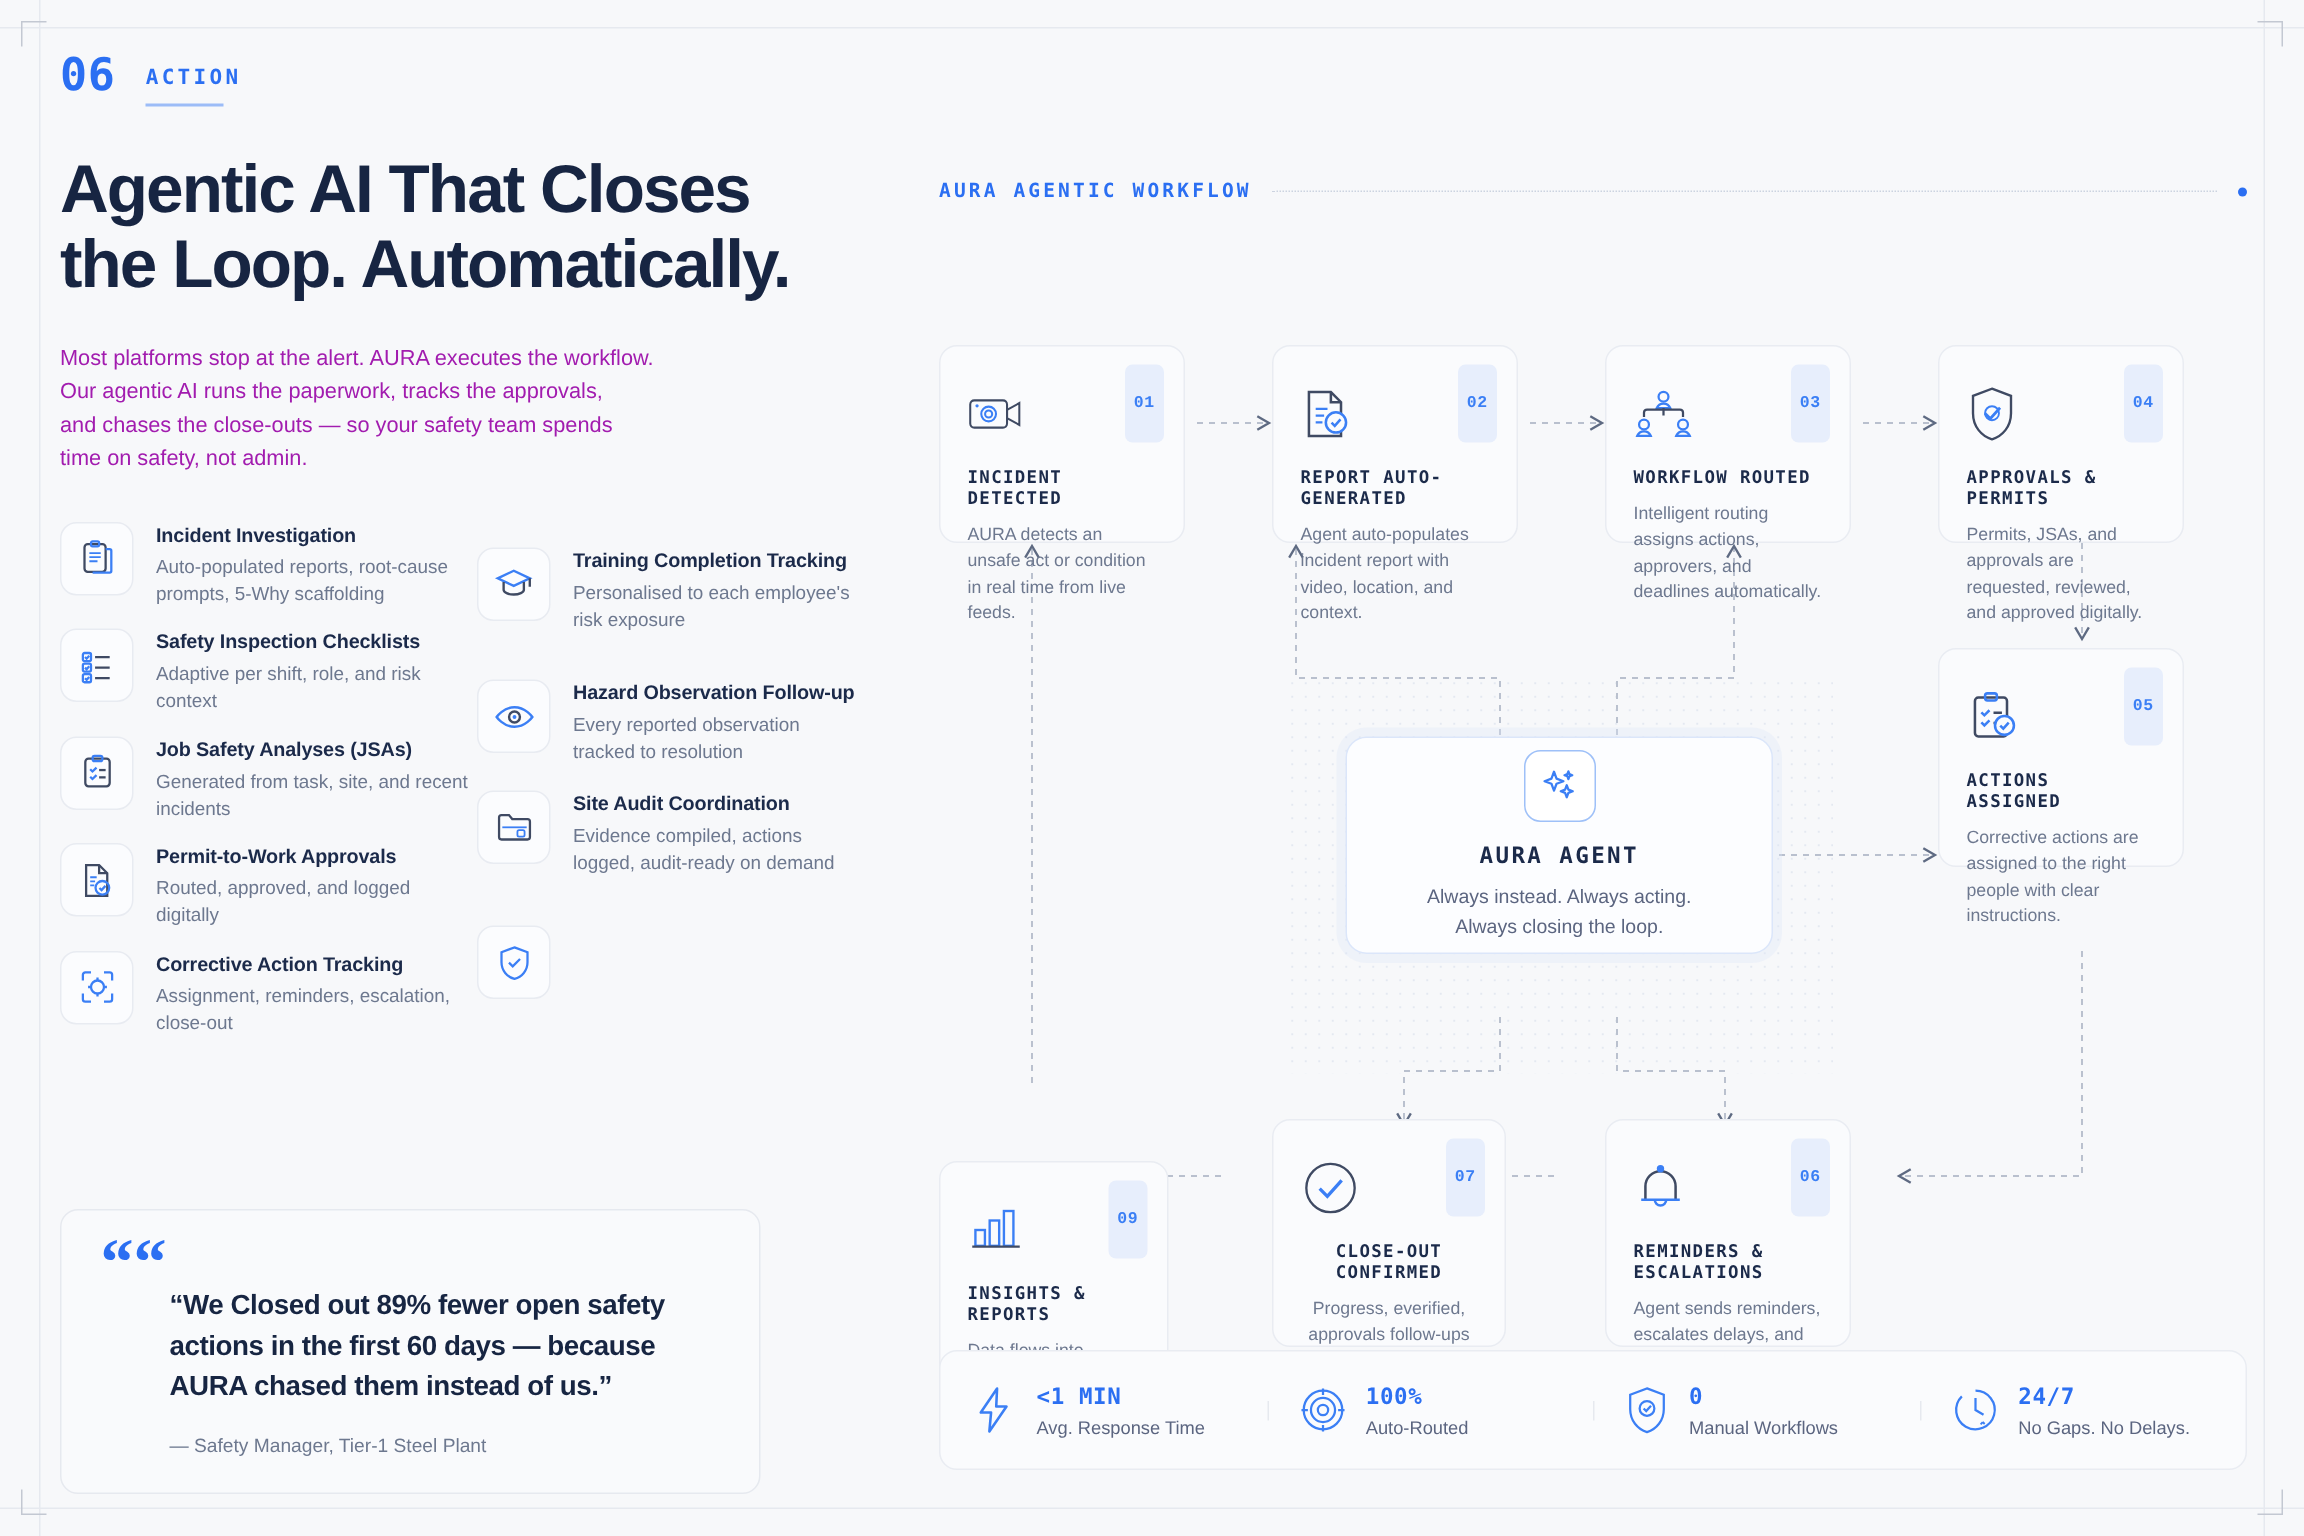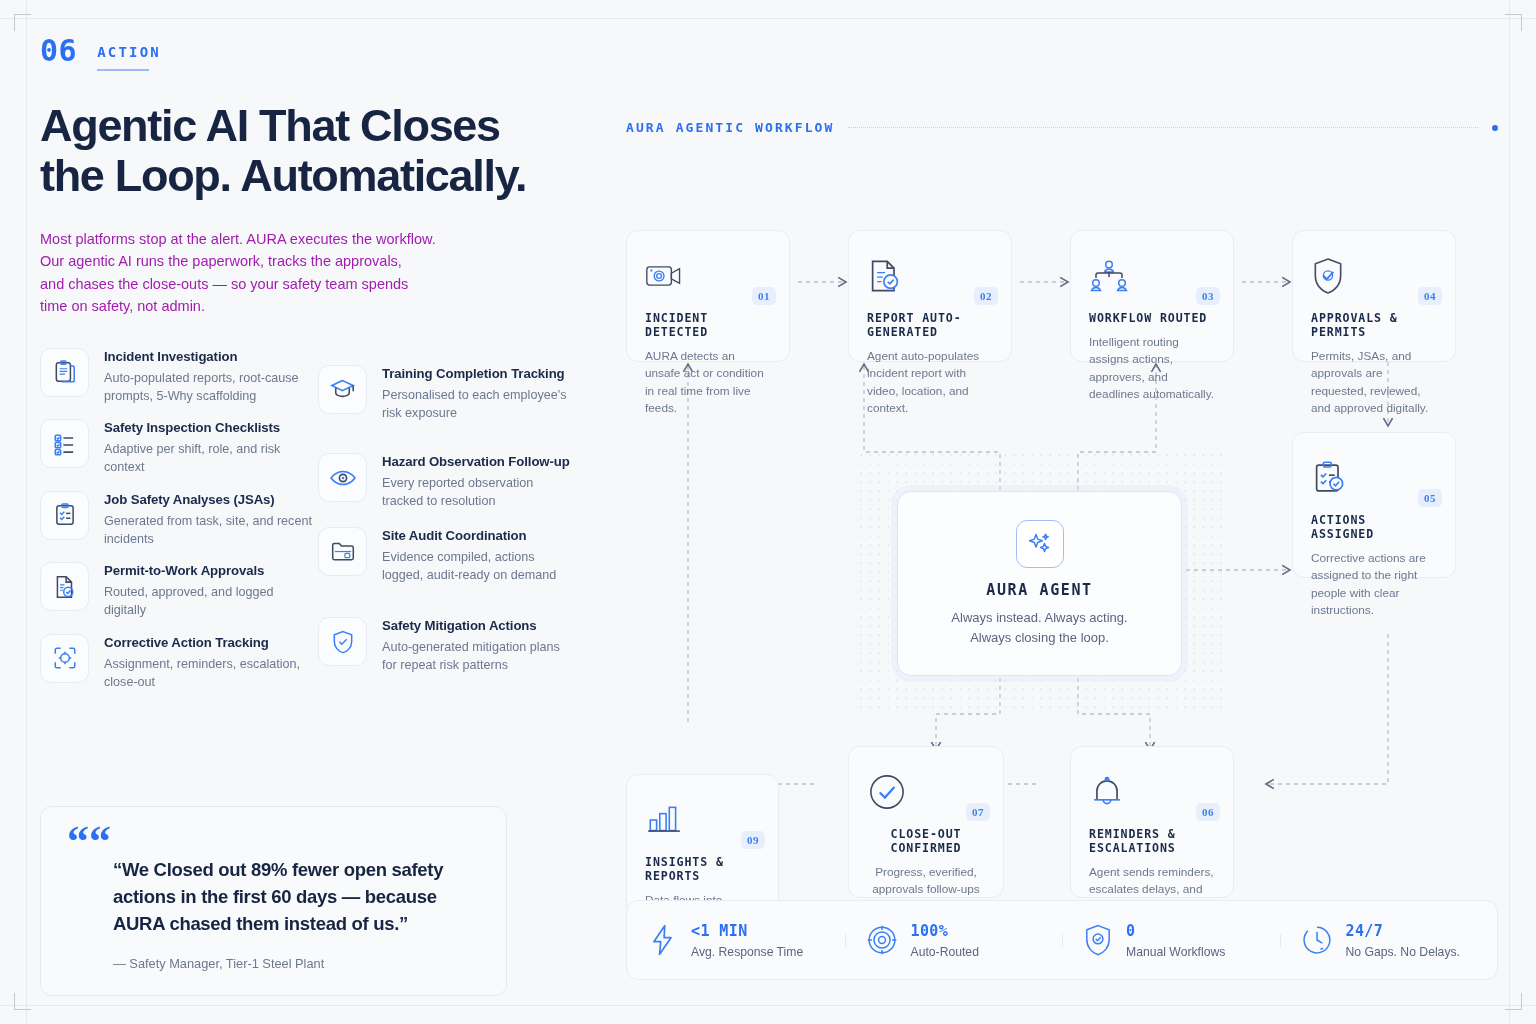--- a/index.html
+++ b/index.html
@@ -65,33 +65,33 @@
   .wf-dot-end{width:6px;height:6px;border-radius:50%;background:#2b6ff2;flex:0 0 6px;}
 
   .canvas{position:absolute;left:0;top:54px;width:872px;height:724px;}
 
   .card{
     position:absolute;background:#fafbfd;border:1px solid #e9ecf2;border-radius:12px;
     box-sizing:border-box;padding:16px 18px 14px 18px;
   }
   .card .badge{
     position:absolute;top:12px;right:13px;background:#e7eefc;color:#3b7ff5;
-    font-family:Liberation Serif, serif;font-size:11px;font-weight:700;
-    padding:3px 6px;border-radius:5px;letter-spacing:.5px;margin-top:44px;
+    font-family:Liberation Mono, monospace;font-size:11px;font-weight:700;
+    padding:20px 6px;border-radius:5px;letter-spacing:.5px;
   }
   .card .cicon{height:50px;display:flex;align-items:center;margin-top:4px;}
   .card .ctitle{
     margin-top:10px;font-family:"DejaVu Sans Mono","Liberation Mono",monospace;
     font-size:11.6px;font-weight:700;letter-spacing:.9px;color:#1b2a4a;
   }
   .card .cdesc{margin-top:9px;font-size:11.8px;line-height:1.48;color:#6d788f;}
 
   
   .agent{
-    position:absolute;left:271px;top:317px;width:285px;height:185px;
+    position:absolute;left:271px;top:317px;width:285px;height:145px;
     background:#fcfdff;border:1px solid #dbe6fa;border-radius:14px;box-sizing:border-box;
     display:flex;flex-direction:column;align-items:center;justify-content:center;
     box-shadow:0 0 0 6px rgba(221,232,250,.33);
   }
   .agent-dots{
     position:absolute;left:231px;top:277px;width:365px;height:265px;
     background-image:radial-gradient(#dde3ee 1px, transparent 1px);
     background-size:9px 9px;opacity:.75;
   }
   .agent-icon{
@@ -283,24 +283,20 @@
             <div class="fdesc">Evidence compiled, actions logged, audit-ready on demand</div>
           </div>
         </div>
 
         <div class="feature">
           <div class="ficon">
             <svg width="26" height="26" viewBox="0 0 24 24" fill="none" stroke="#3b7ff5" stroke-width="1.4">
               <path d="M12 2.4l8 3v6.2c0 5-3.4 9-8 10.2-4.6-1.2-8-5.2-8-10.2V5.4l8-3z"></path>
               <path d="M8.6 11.8l2.3 2.3 4.5-4.6"></path>
             </svg>
-          </div>
-          <div class="ftext">
-            <div class="ftitle">Safety Mitigation Actions</div>
-            <div class="fdesc">Auto-generated mitigation plans for repeat risk patterns</div>
           </div>
         </div>
 
       </div>
     </div>
   </div>
 
   <div class="quote">
     <div class="qmark">““</div>
     <div class="qtext">

